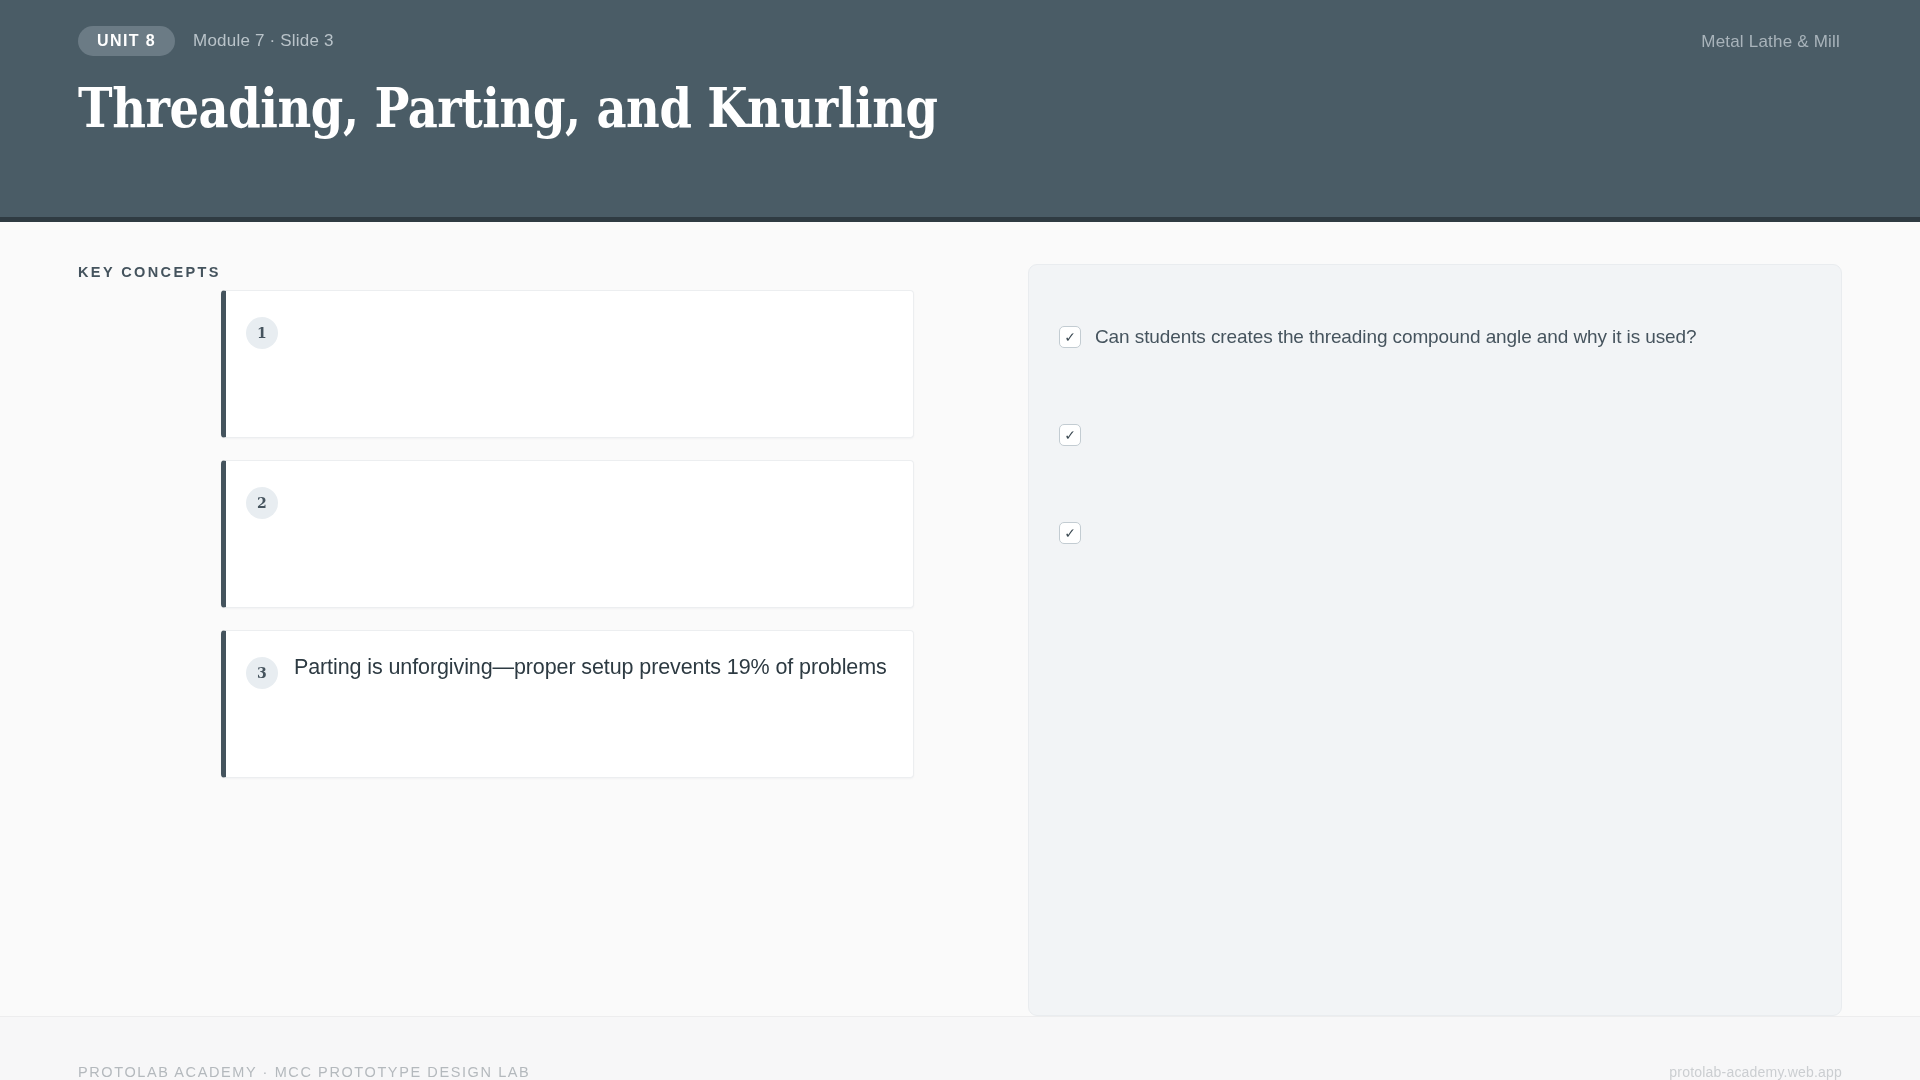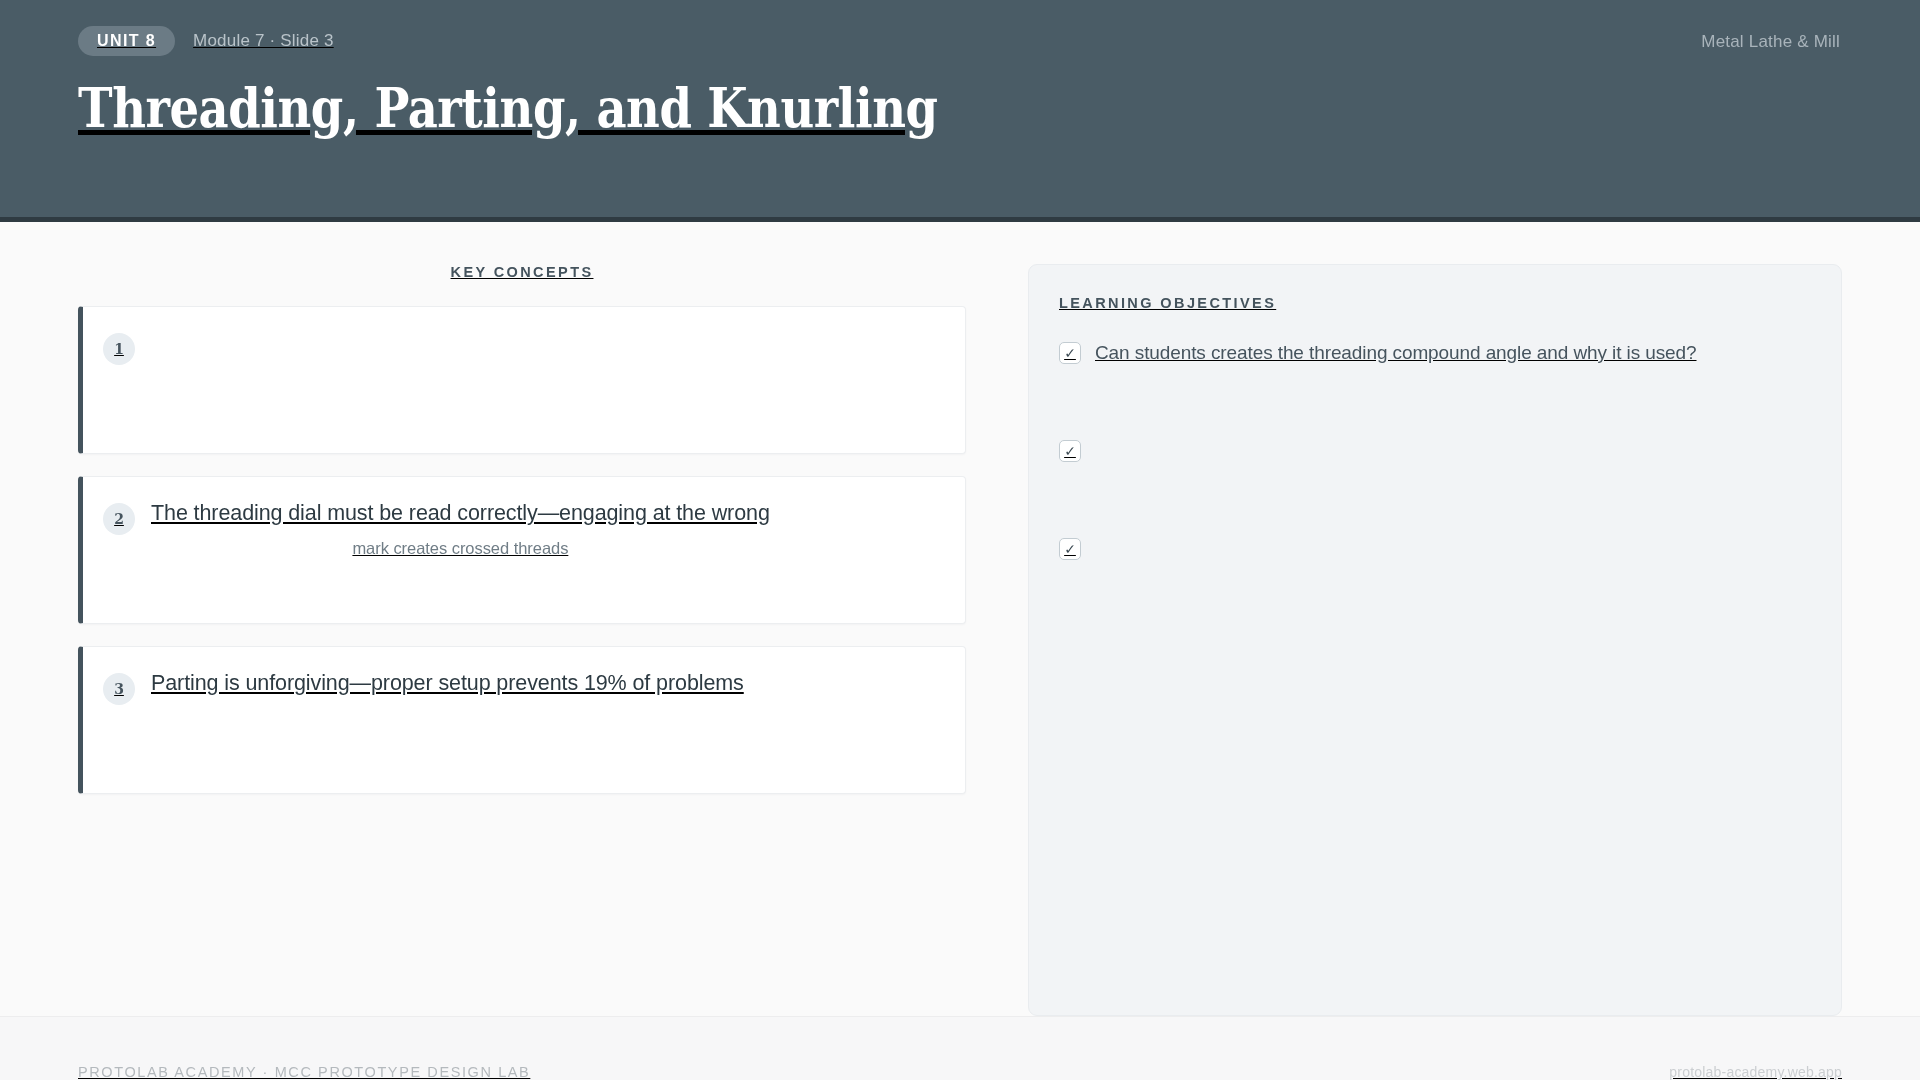--- a/index.html
+++ b/index.html
@@ -14,21 +14,20 @@
   }
 
   .slide {
     width: 1920px;
     height: 1080px;
     display: flex;
     flex-direction: column;
     background: #737373;
     overflow: hidden;
     position: relative;
-    text-decoration: underline;
   }
 
   
   .header {
     background: #4a5c66;
     height: 222px;
     flex: 0 0 222px;
     padding: 26px 78px 0 78px;
     position: relative;
     border-bottom: 5px solid #2f3b42;
@@ -95,22 +94,20 @@
     font-size: 14.5px;
     font-weight: bold;
     letter-spacing: 2.4px;
     color: #44535d;
   }
 
   
   .left-col {
     flex: 0 0 888px;
     display: flex;
-    flex-direction: column;
-    text-align: center;
   }
 
   .concepts-list {
     margin-top: 26px;
     display: flex;
     flex-direction: column;
     gap: 22px;
   }
 
   .concept-card {
@@ -257,40 +254,35 @@
       <div class="section-label">KEY CONCEPTS</div>
 
       <div class="concepts-list">
 
         <div class="concept-card">
           <div class="concept-num">1</div>
         </div>
 
         <div class="concept-card">
           <div class="concept-num">2</div>
-          <div class="concept-text">
-            <div class="concept-main">The threading dial must be read correctly—engaging at the wrong</div>
-            <div class="concept-cont">mark creates crossed threads</div>
-          </div>
         </div>
 
         <div class="concept-card">
           <div class="concept-num">3</div>
           <div class="concept-text">
             <div class="concept-main">Parting is unforgiving—proper setup prevents 19% of problems</div>
 
           </div>
         </div>
 
       </div>
     </div>
 
     <div class="right-col">
       <div class="objectives-panel">
-        <div class="section-label">LEARNING OBJECTIVES</div>
 
         <div class="objectives-list">
 
           <div class="objective-row">
             <div class="checkbox">✓</div>
             <div class="objective-text">Can students creates the threading compound angle and why it is used?</div>
           </div>
 
           <div class="objective-row">
             <div class="checkbox">✓</div>

